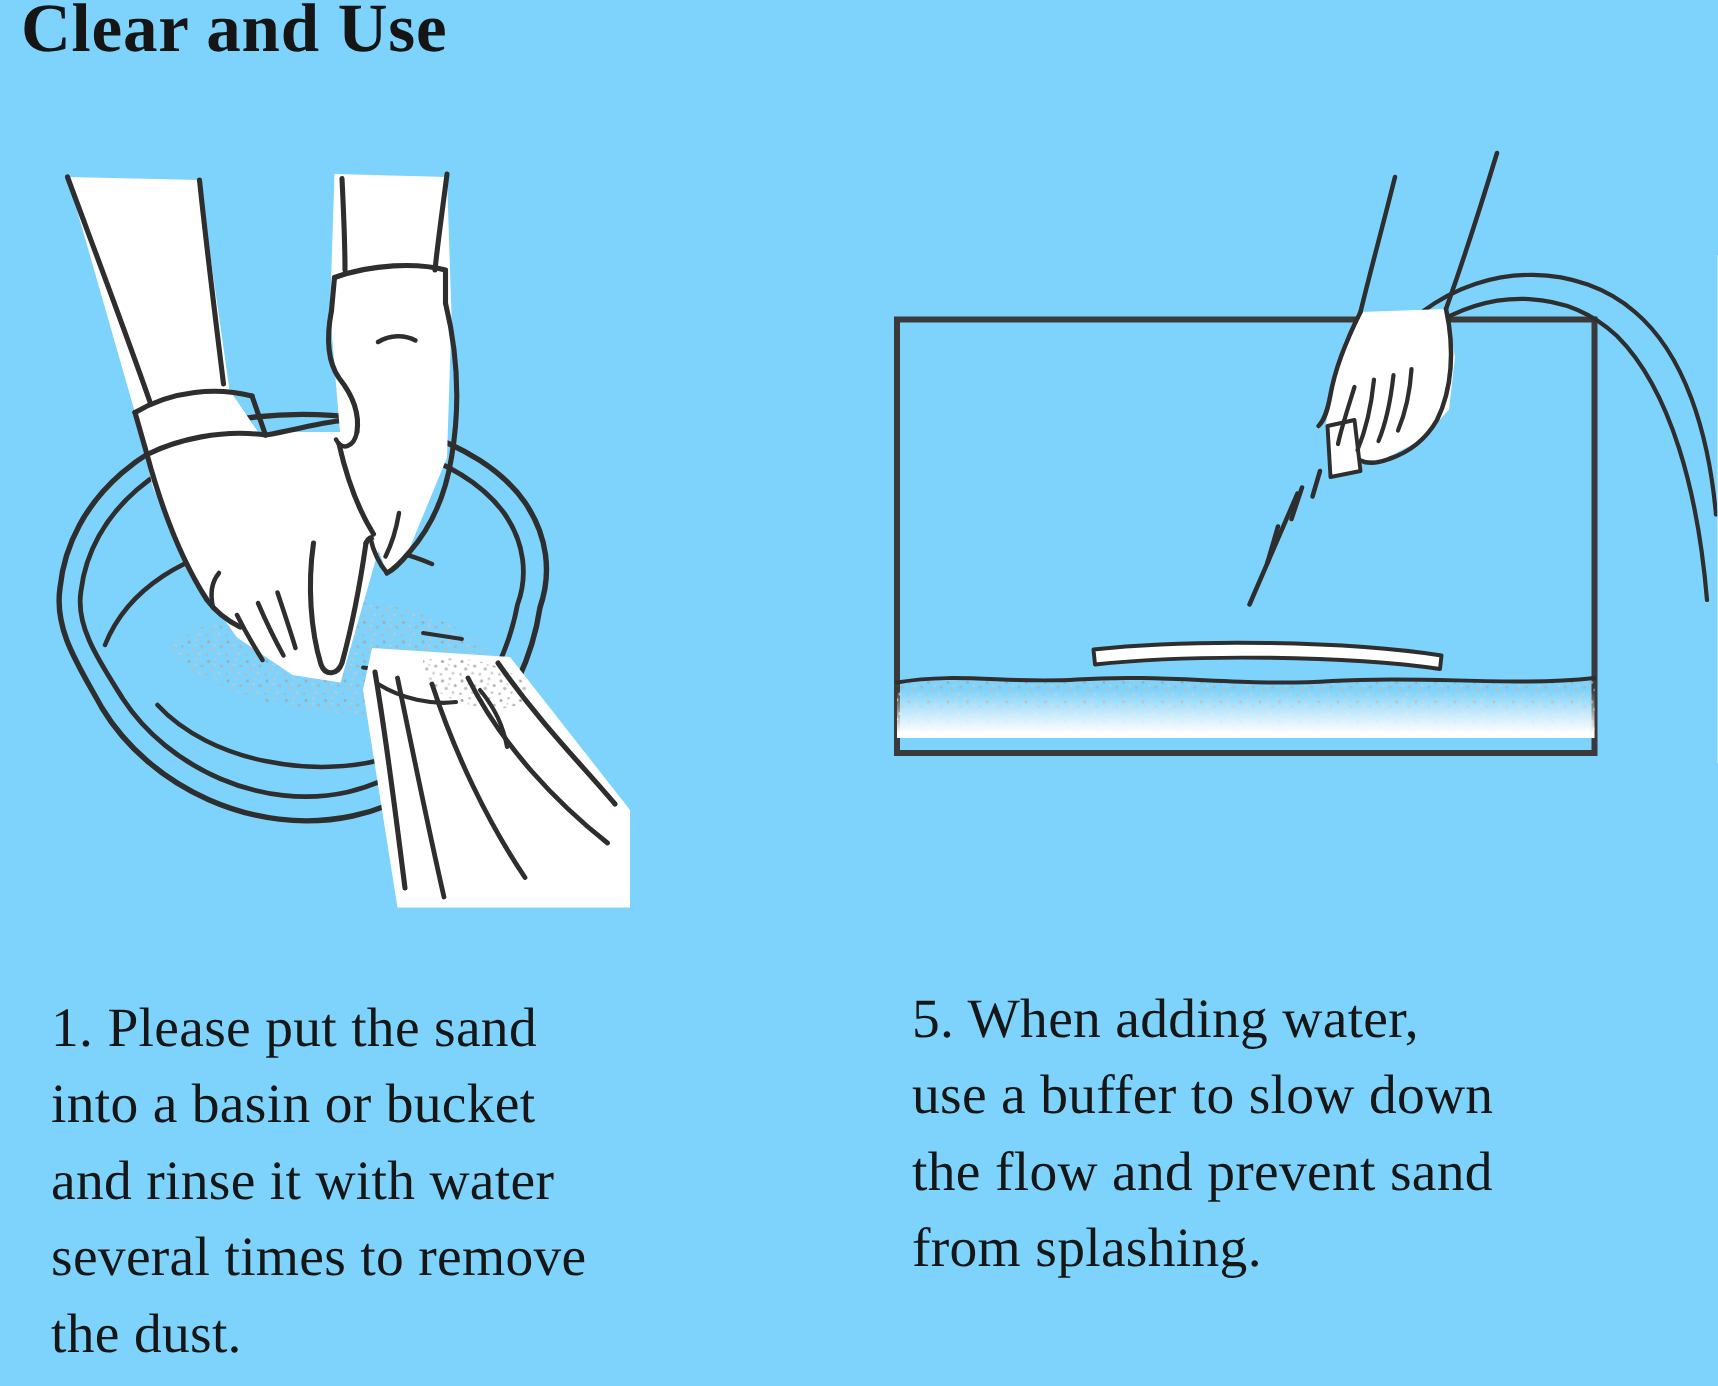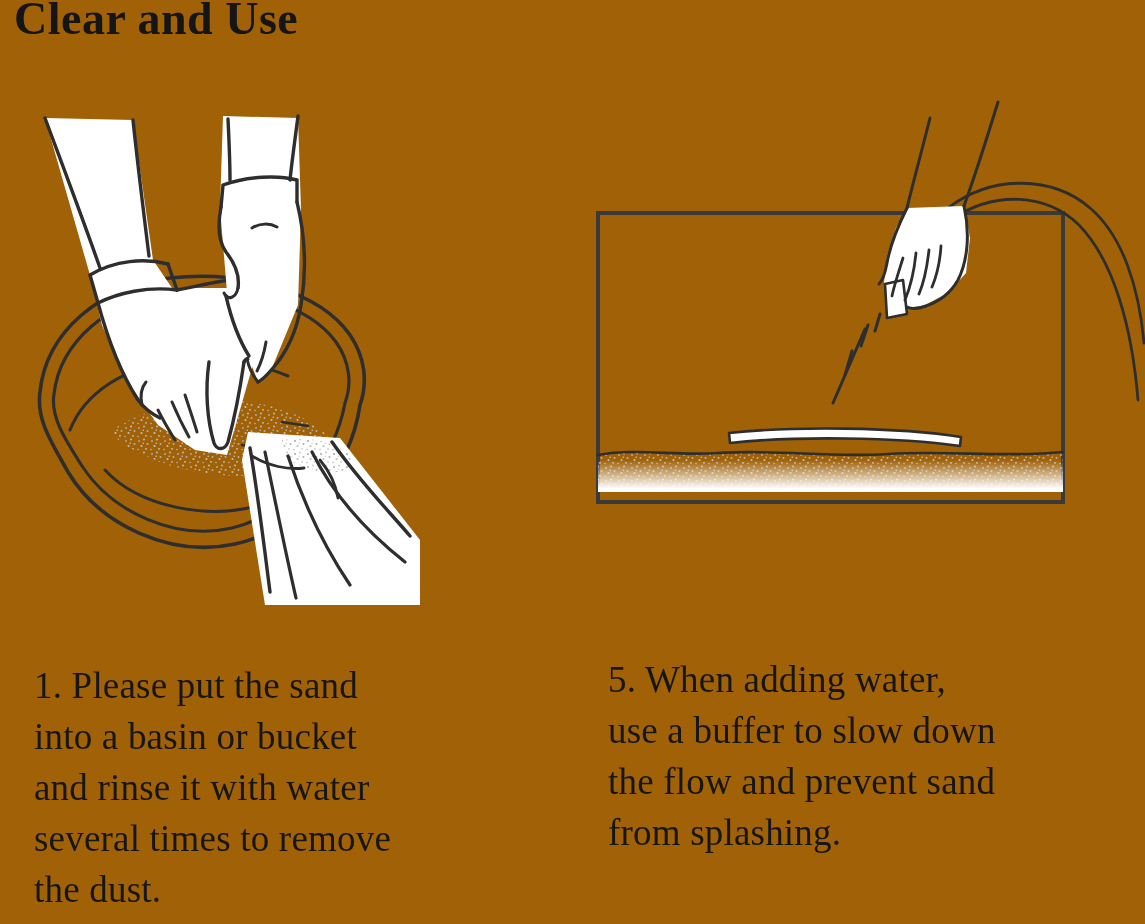--- a/index.html
+++ b/index.html
@@ -2,21 +2,21 @@
 <html><head>
 <meta charset="utf-8">
 <style>
   html,body{margin:0;padding:0;}
   body{
     width:1145px;height:924px;
     background:#ffffff;
     font-family:"Liberation Serif","DejaVu Serif",serif;
     position:relative;overflow:hidden;
   }
-  .page{position:absolute;inset:0;background:#a16207;}
+  .page{position:absolute;inset:0;background:#7dd3fc;}
   .page-title{
     position:absolute;left:14px;top:-8px;
     font-size:46px;font-weight:bold;color:#151515;
     letter-spacing:0.5px;margin:0;
     font-family:"Liberation Serif","DejaVu Serif",serif;
   }
   figure{margin:0;padding:0;position:absolute;}
   .illus-1{left:20px;top:100px;width:450px;height:515px;}
   .illus-2{left:578px;top:88px;width:567px;height:452px;}
   .caption{

